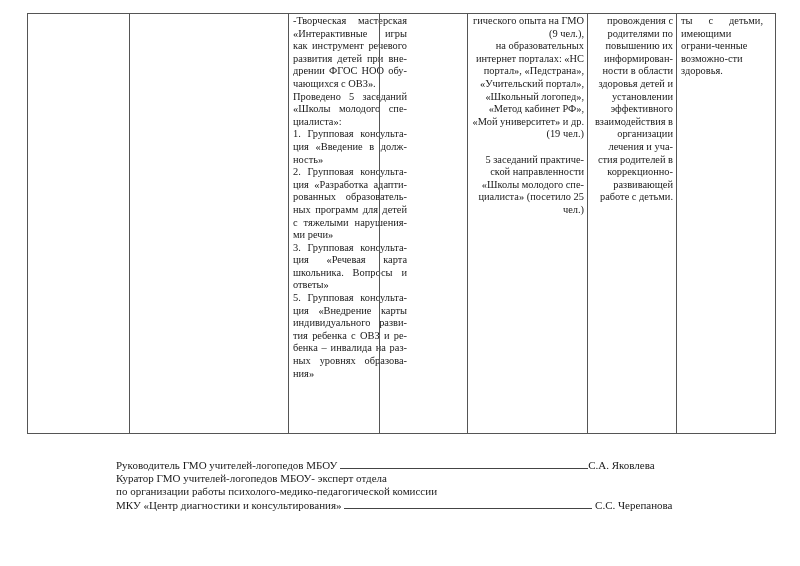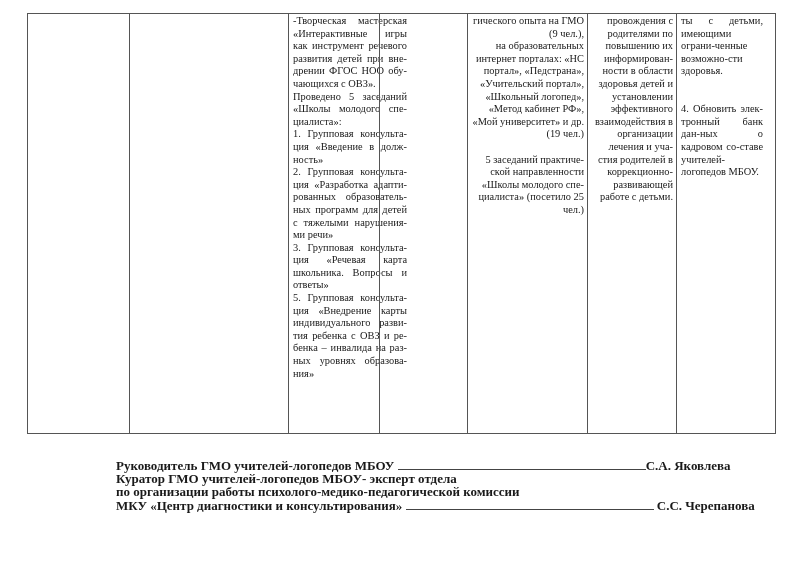--- a/index.html
+++ b/index.html
@@ -7,21 +7,21 @@
          font-family: "Liberation Serif", "DejaVu Serif", serif; color: #1a1a1a; }
   .tbl { position: absolute; left: 27px; top: 13px; width: 749px; height: 421px;
          border: 1.5px solid #555; box-sizing: border-box; }
   .col { position: absolute; top: 0; bottom: 0; box-sizing: border-box; border-left: 1.5px solid #555; }
   .col.first { border-left: none; }
   .cell-text { font-size: 10.4px; line-height: 12.6px; padding: 0 3px 0 4px; text-align: justify;
                hyphens: manual; }
   .cell-text p { margin: 0; }
   .cell-text .gap { height: 12.6px; }
   .c-e .cell-text, .c-f .cell-text { text-align: right; }
-  .sig { position: absolute; left: 116px; top: 459px; font-size: 13px; line-height: 13.2px; width: 600px; font-weight: bold; }
+  .sig { position: absolute; left: 116px; top: 459px; font-size: 11px; line-height: 13.2px; width: 600px; }
   .sig .line { white-space: nowrap; }
   .uline { display: inline-block; border-bottom: 1px solid #444; vertical-align: baseline; height: 8px; }
 </style>
 </head>
 <body>
 
 <div class="tbl">
   <div class="col first c-a" style="left:0; width:101px;"></div>
   <div class="col c-b" style="left:101px; width:128px;"></div>
   <div class="col c-c" style="left:212px; width:122px; padding-top:1px;margin-left:48px;">
@@ -46,21 +46,20 @@
   <div class="col c-f" style="left:559px; width:89px; padding-top:1px;">
     <div class="cell-text" id="col-f">
         <p>провождения с родителями по повышению их информирован-ности в области здоровья детей и установлении эффективного взаимодействия в организации лечения и уча-стия родителей в коррекционно-развивающей работе с детьми.</p>
       </div>
   </div>
   <div class="col c-g" style="left:648px; width:90px; padding-top:1px;">
     <div class="cell-text" id="col-g">
         <p>ты с детьми, имеющими ограни-ченные возможно-сти здоровья.</p>
         <div class="gap"></div>
         <div class="gap"></div>
-        <p>4. Обновить элек-тронный банк дан-ных о кадровом со-ставе учителей-логопедов МБОУ.</p>
       </div>
   </div>
 </div>
 
 <div class="sig">
   <div class="line">
     <span>Руководитель ГМО учителей-логопедов МБОУ</span>
     <span class="uline" style="width:248px;"></span><span>С.А. Яковлева</span>
   </div>
   <div class="line">Куратор ГМО учителей-логопедов МБОУ- эксперт отдела</div>

